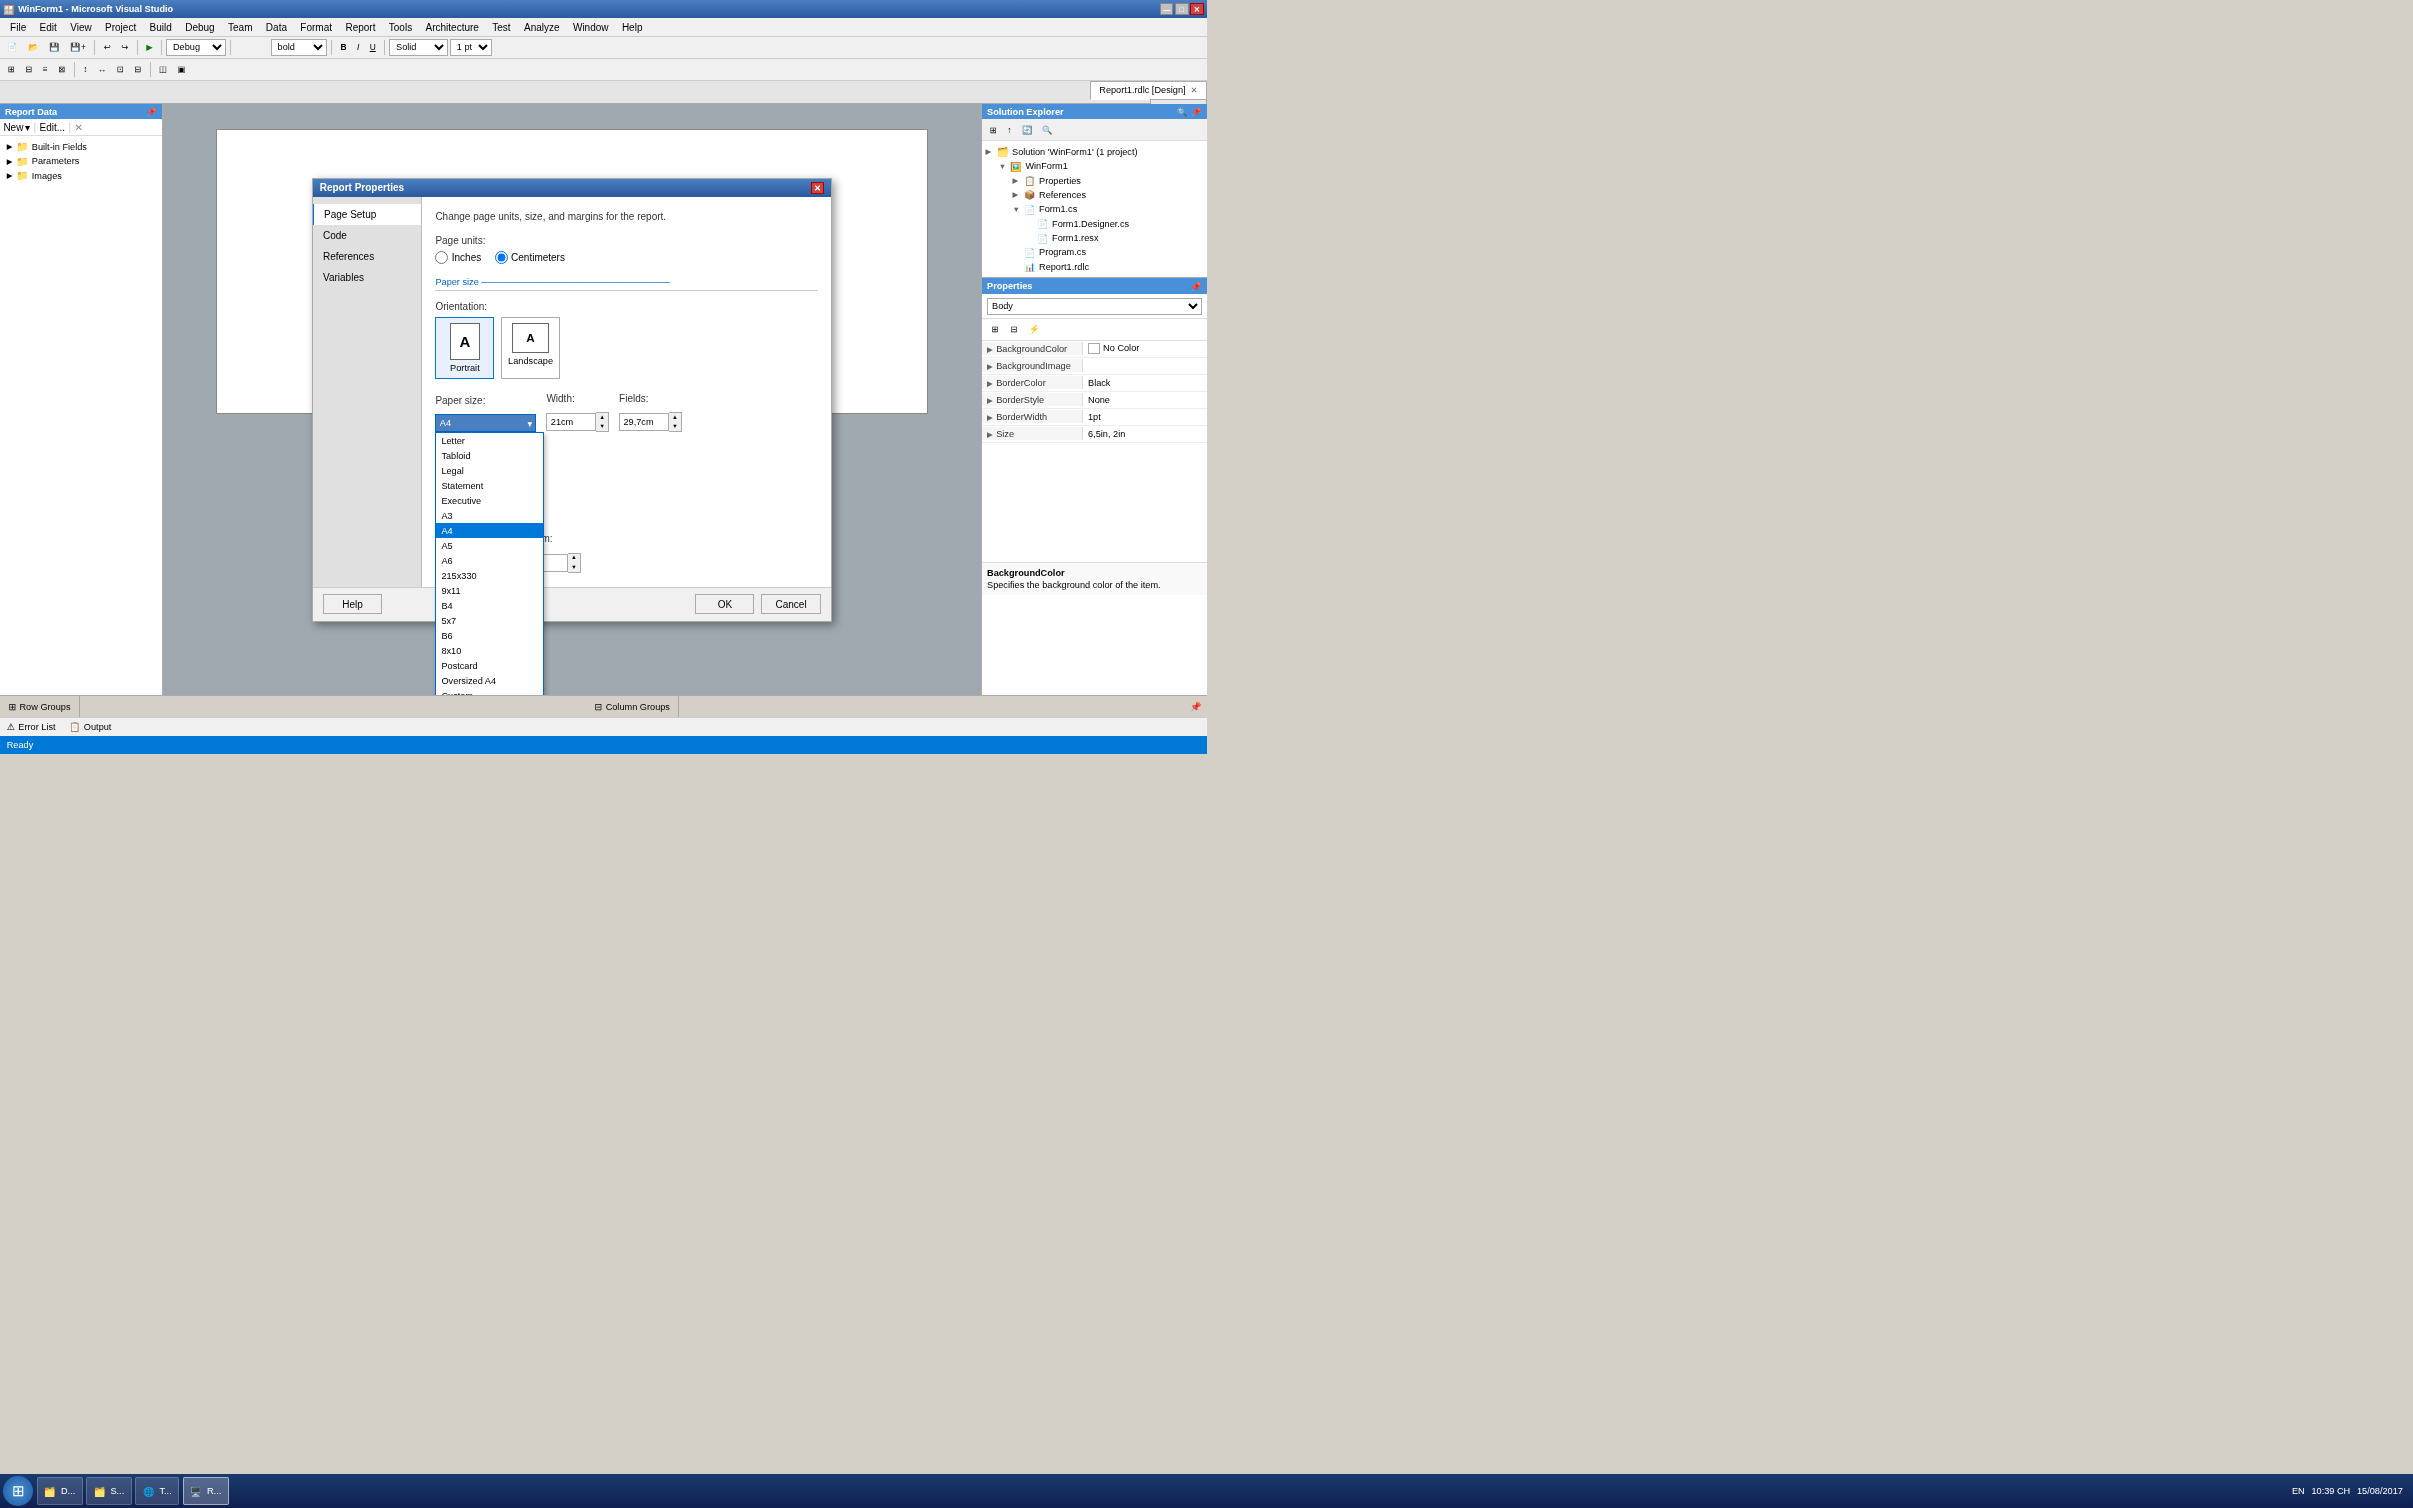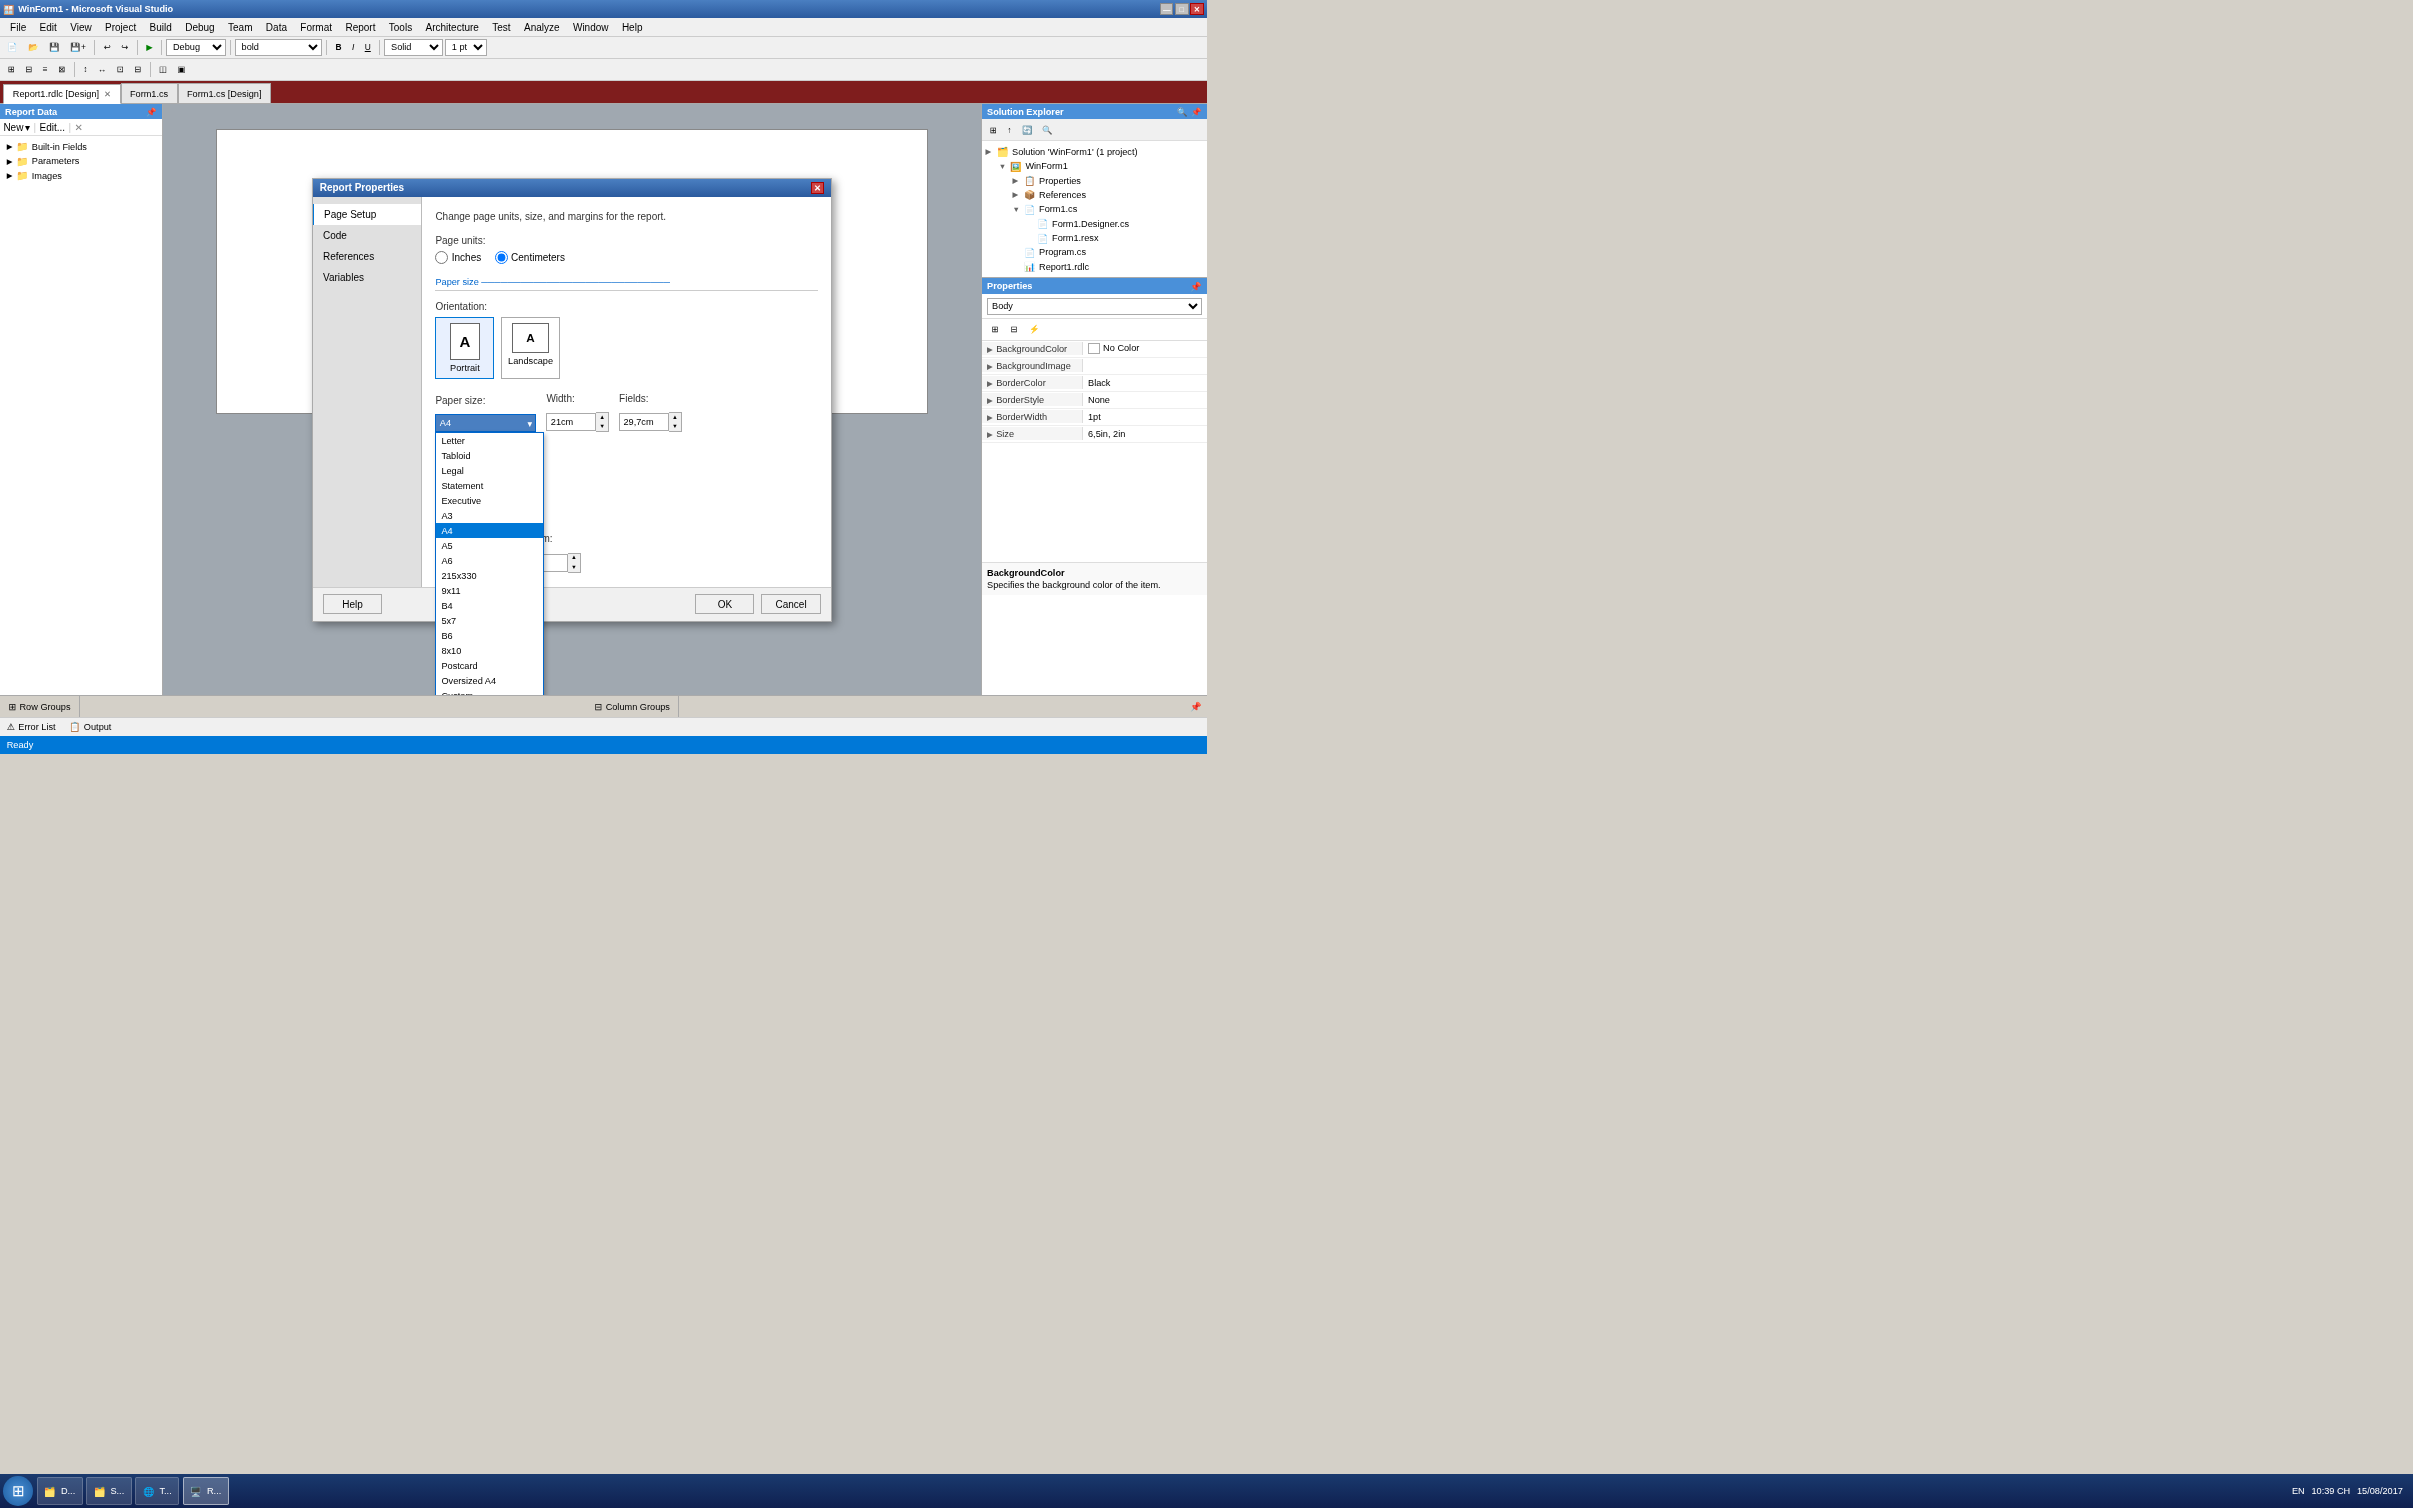--- a/index.html
+++ b/index.html
@@ -77,26 +77,27 @@
       display: flex;
       align-items: center;
       padding: 0 3.4px;
       border-bottom: 0.8px solid #ccc;
       gap: 1.7px;
       font-size: 9.2px;
     }
 
     
     .tab-bar {
-      background: #7f1d1d;
+      background: #e5e5e5;
       height: 23.5px;
       display: flex;
       align-items: flex-end;
       padding-left: 3.4px;
       border-bottom: 0.8px solid #aaa;
+      flex-direction: column;
     }
     .tab {
       background: #e8e8e8;
       border: 0.8px solid #aaa;
       border-bottom: none;
       padding: 3.4px 8.4px;
       font-size: 9.2px;
       cursor: pointer;
       height: 20px;
       display: flex;
@@ -487,21 +488,21 @@
   <button class="toolbar-btn">↩</button>
   <button class="toolbar-btn">↪</button>
   <div class="toolbar-sep"></div>
   <button class="toolbar-btn" style="color:green;">▶</button>
   <div class="toolbar-sep"></div>
   <select class="toolbar-combo">
     <option>Debug</option>
     <option>Release</option>
   </select>
   <div class="toolbar-sep"></div>
-  <select class="toolbar-combo" style="width:87px;">
+  <select class="toolbar-combo" style="width:56px;margin-left:36px;">
     <option>bold</option>
   </select>
   <div class="toolbar-sep"></div>
   <button class="toolbar-btn" style="font-weight:bold;">B</button>
   <button class="toolbar-btn" style="font-style:italic;">I</button>
   <button class="toolbar-btn" style="text-decoration:underline;">U</button>
   <div class="toolbar-sep"></div>
   <select class="toolbar-combo" style="width:59px;">
     <option>Solid</option>
   </select>

